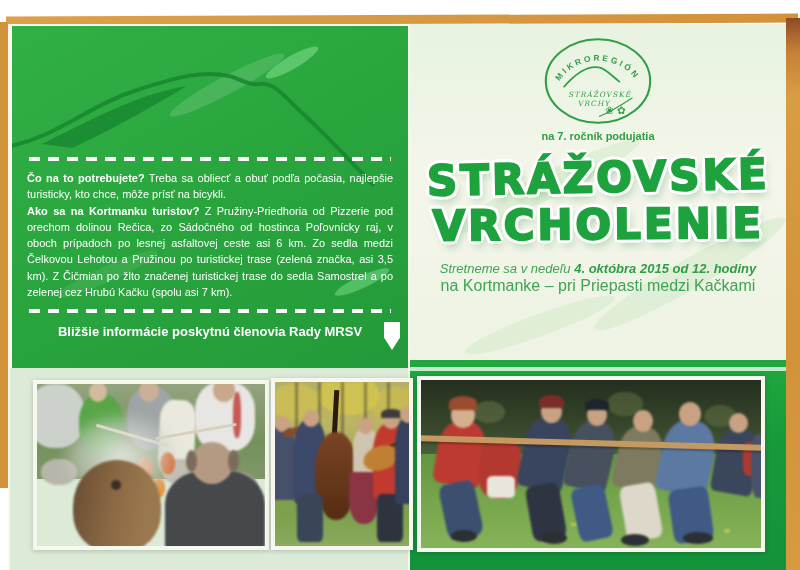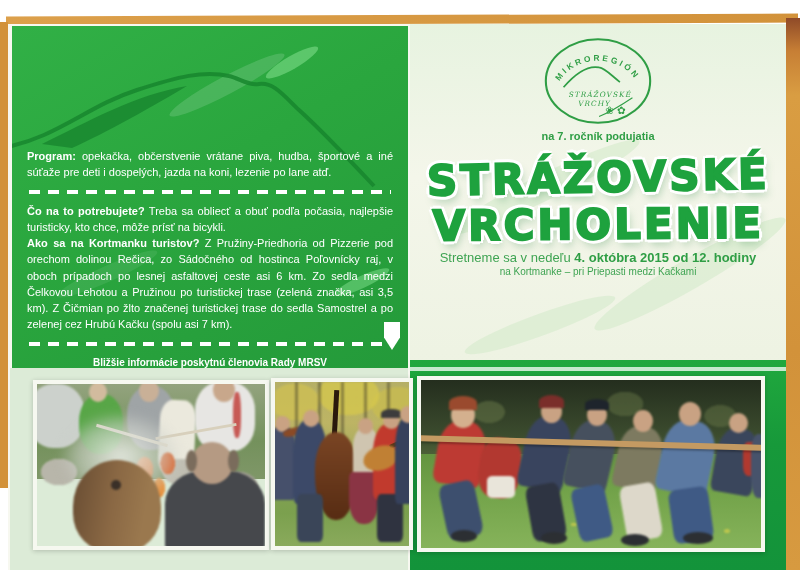--- a/index.html
+++ b/index.html
@@ -16,44 +16,44 @@
   
   .mint{position:absolute;left:10px;top:368px;width:398px;height:202px;background:#dcebd7;}
   .green-panel{position:absolute;left:12px;top:26px;width:396px;height:342px;overflow:hidden;
       background:linear-gradient(150deg,#31b046 0%,#2aa63e 45%,#249a3a 100%);}
   .gp-streak{position:absolute;border-radius:50%;}
   .gp-mountain{position:absolute;left:0;top:0;width:396px;height:170px;}
   .gp-text{position:absolute;left:0;top:122px;width:396px;padding:0 15px;box-sizing:border-box;color:#fff;}
   .gp-text p{margin:0;font-size:11px;line-height:1.48;text-align:justify;}
   .gp-text b{font-weight:bold;}
   .dash{height:4px;margin:9px 2px;background:repeating-linear-gradient(90deg,#fff 0 11px,transparent 11px 19px);}
-  .contact{text-align:center;font-weight:bold;font-size:10px;line-height:1.55;margin-top:2px;}
+  .contact{text-align:center;font-weight:bold;font-size:13px;line-height:1.55;margin-top:2px;}
   .paint-arrow{position:absolute;right:8px;top:296px;width:16px;height:28px;background:#fff;
       clip-path:polygon(0 0,100% 0,100% 55%,50% 100%,0 55%);}
 
   
   .right-page{position:absolute;left:410px;top:24px;width:376px;height:546px;
       background:linear-gradient(180deg,#e7f3e0 0%,#f4f6ea 28%,#eef3e3 60%,#e9efdd 100%);}
   .wm{position:absolute;border-radius:50%;background:#d9ecd0;opacity:.75;z-index:0;}
   .rp-content{position:relative;z-index:1;display:flex;flex-direction:column;align-items:center;}
   .logo{margin-top:9px;}
   .org-line{margin-top:5px;font-size:13.5px;font-weight:bold;color:#2f9e45;text-align:center;}
   .invite{margin-top:8px;width:344px;font-size:11px;line-height:1.4;color:#3aa24e;text-align:center;}
   .invite b{color:#2f9e45;}
   .edition{font-size:11px;font-weight:bold;color:#2f9e45;text-align:center;margin-top:1px;}
   .big-title{margin-top:12px;text-align:center;}
   .title-line{display:block;font-family:"DejaVu Sans",sans-serif;font-weight:bold;font-size:42px;
       line-height:1.12;letter-spacing:3px;color:#1ea23e;-webkit-text-stroke:2px #1ea23e;
       text-shadow:-3px -3px 0 #fff,3px -3px 0 #fff,-3px 3px 0 #fff,3px 3px 0 #fff,
                   -4px 0 0 #fff,4px 0 0 #fff,0 -4px 0 #fff,0 4px 0 #fff,3px 6px 9px rgba(35,125,60,.35);}
   .title-line.l1{transform:rotate(-1.2deg);}
   .title-line.l2{transform:rotate(-0.5deg);}
-  .meeting{margin-top:2px;font-size:13px;color:#3fa453;text-align:right;}
+  .meeting{margin-top:13px;font-size:13px;color:#3fa453;text-align:right;font-style:italic;}
   .meeting b{color:#2f9e45;font-weight:bold;}
-  .location{margin-top:1px;font-size:10px;color:#3fa453;text-align:center;}
+  .location{margin-top:1px;font-size:16px;color:#3fa453;text-align:center;}
   .green-band{position:absolute;left:0;top:336px;width:376px;height:210px;
       background:linear-gradient(180deg,#20a83e 0%,#17993a 40%,#13933a 100%);}
   .green-band::before{content:"";position:absolute;left:0;top:7px;width:100%;height:4px;background:rgba(255,255,255,.75);}
 
   
   .photo{position:absolute;border:4px solid #f6f8f0;box-shadow:0 1px 5px rgba(0,0,0,.2);z-index:3;}
   .ph-inner{position:absolute;inset:0;overflow:hidden;}
   .s{position:absolute;filter:blur(1.2px);}
   .nb{filter:none;}
 </style>
@@ -71,24 +71,20 @@
   <div class="green-panel">
     <div class="gp-streak" style="left:150px;top:50px;width:130px;height:18px;background:rgba(255,255,255,.14);transform:rotate(-28deg);"></div>
     <div class="gp-streak" style="left:250px;top:30px;width:60px;height:13px;background:rgba(140,230,150,.5);transform:rotate(-30deg);"></div>
     <div class="gp-streak" style="left:320px;top:250px;width:60px;height:12px;background:rgba(140,230,150,.45);transform:rotate(-25deg);"></div>
     <div class="gp-streak" style="left:40px;top:240px;width:110px;height:16px;background:rgba(255,255,255,.08);transform:rotate(-24deg);"></div>
     <svg class="gp-mountain" viewBox="0 0 396 170">
       <path d="M30,118 C75,96 125,68 175,60 C145,78 92,108 60,122 Z" fill="#18862e" opacity="0.8"></path>
       <path d="M-10,122 C45,112 75,80 125,64 C165,51 192,44 217,50 C227,52 236,60 247,58 C262,56 272,70 287,84 C307,102 332,128 362,160" stroke="#18862e" stroke-width="4" fill="none" opacity="0.85"></path>
     </svg>
     <div class="gp-text">
-      <p>
-        <b>Program:</b>
-        <span>opekačka, občerstvenie vrátane piva, hudba, športové a iné súťaže pre deti i dospelých, jazda na koni, lezenie po lane atď.</span>
-      </p>
       <div class="dash"></div>
       <p>
         <b>Čo na to potrebujete?</b>
         <span>Treba sa obliecť a obuť podľa počasia, najlepšie turisticky, kto chce, môže prísť na bicykli.</span>
       </p>
       <p>
         <b>Ako sa na Kortmanku turistov?</b>
         <span>Z Pružiny-Priedhoria od Pizzerie pod orechom dolinou Rečica, zo Sádočného od hostinca Poľovnícky raj, v oboch prípadoch po lesnej asfaltovej ceste asi 6 km. Zo sedla medzi Čelkovou Lehotou a Pružinou po turistickej trase (zelená značka, asi 3,5 km). Z Čičmian po žlto značenej turistickej trase do sedla Samostrel a po zelenej cez Hrubú Kačku (spolu asi 7 km).</span>
       </p>
       <div class="dash"></div>

